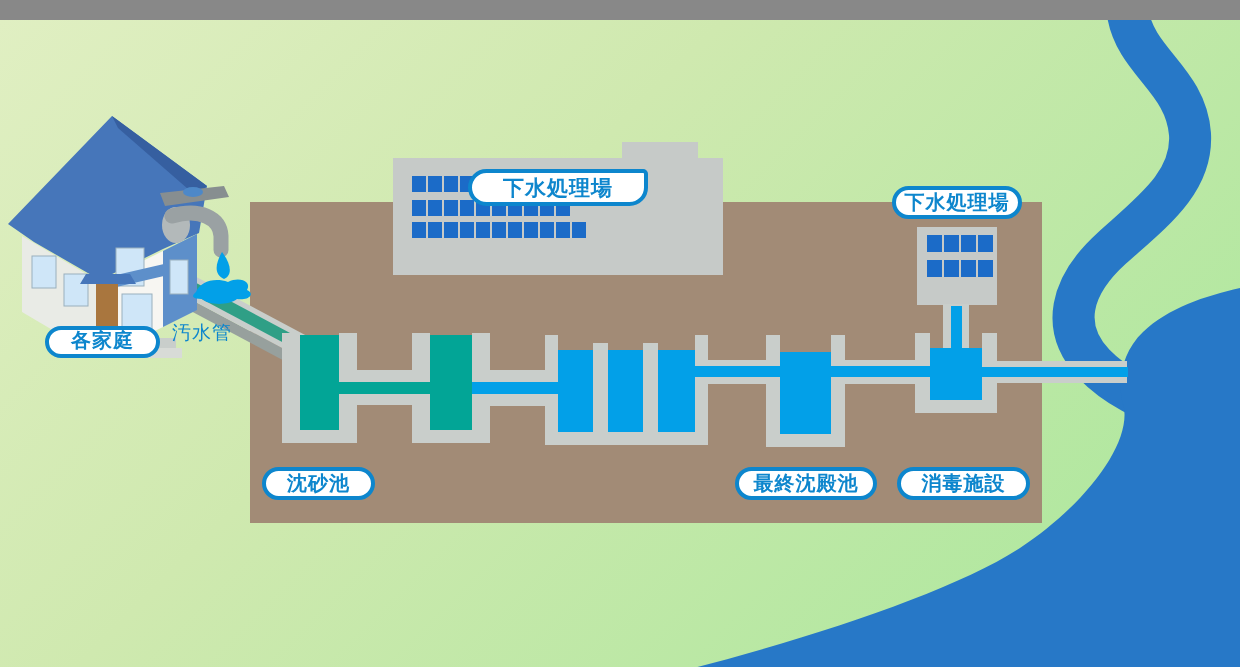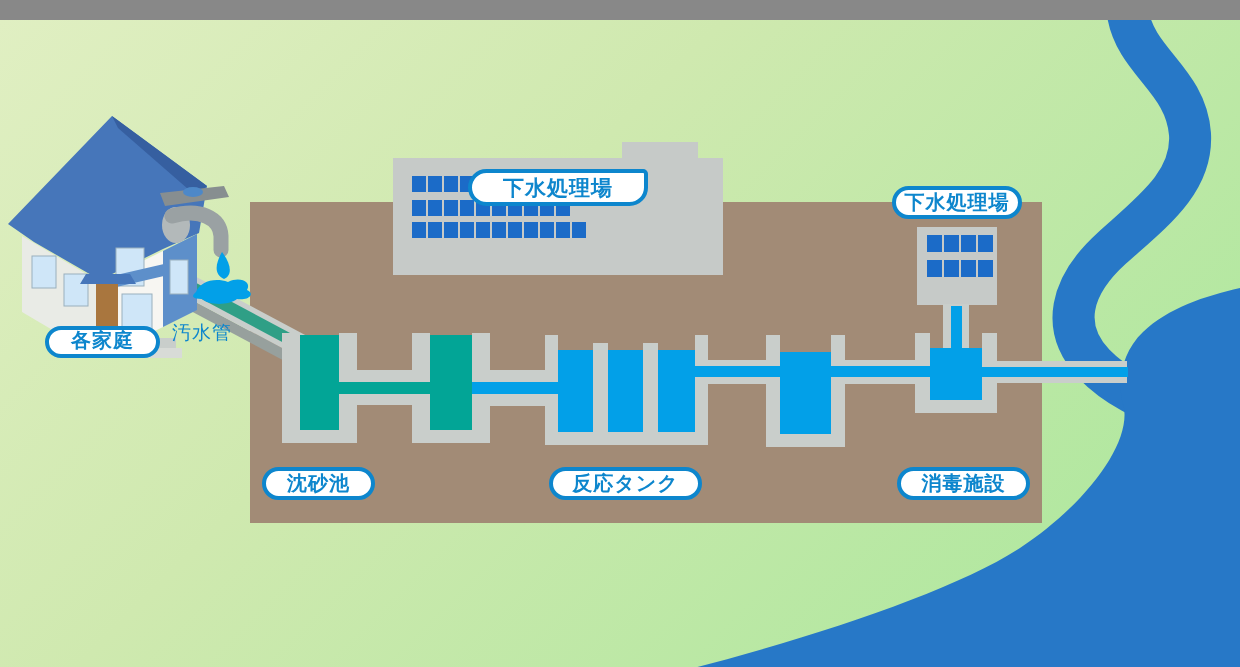--- a/index.html
+++ b/index.html
@@ -216,20 +216,20 @@
   <div class="pill p-lab">
     <span>下水処理場</span>
   </div>
   <div class="pill p-home">
     <span>各家庭</span>
   </div>
   <div class="plain-label">汚水管</div>
   <div class="pill p-s0">
     <span>沈砂池</span>
   </div>
-  <div class="pill p-s2">
-    <span>反応タンク</span>
+  <div class="pill p-s3">
+    <span>最終沈殿池</span>
   </div>
   <div class="pill p-s4">
     <span>消毒施設</span>
   </div>
 
 </div>
 
 </body></html>

